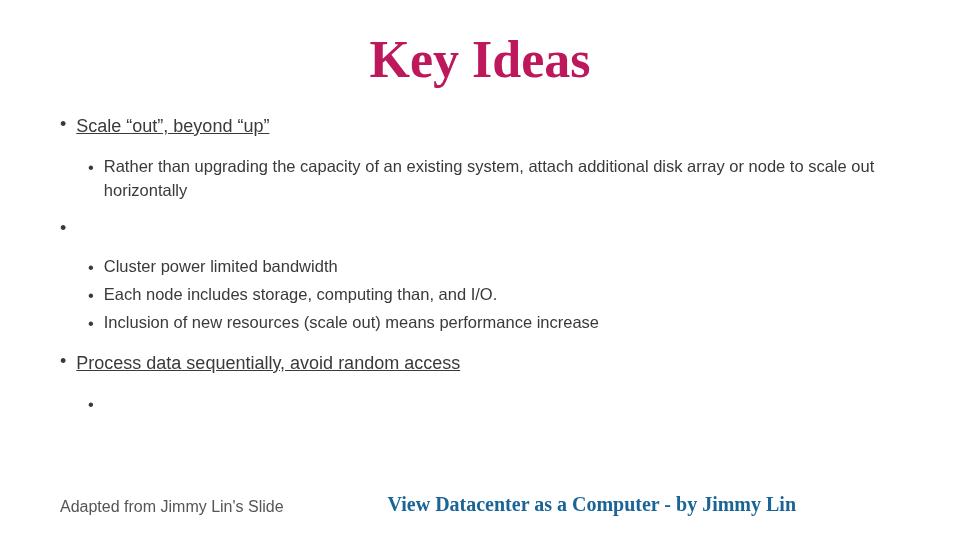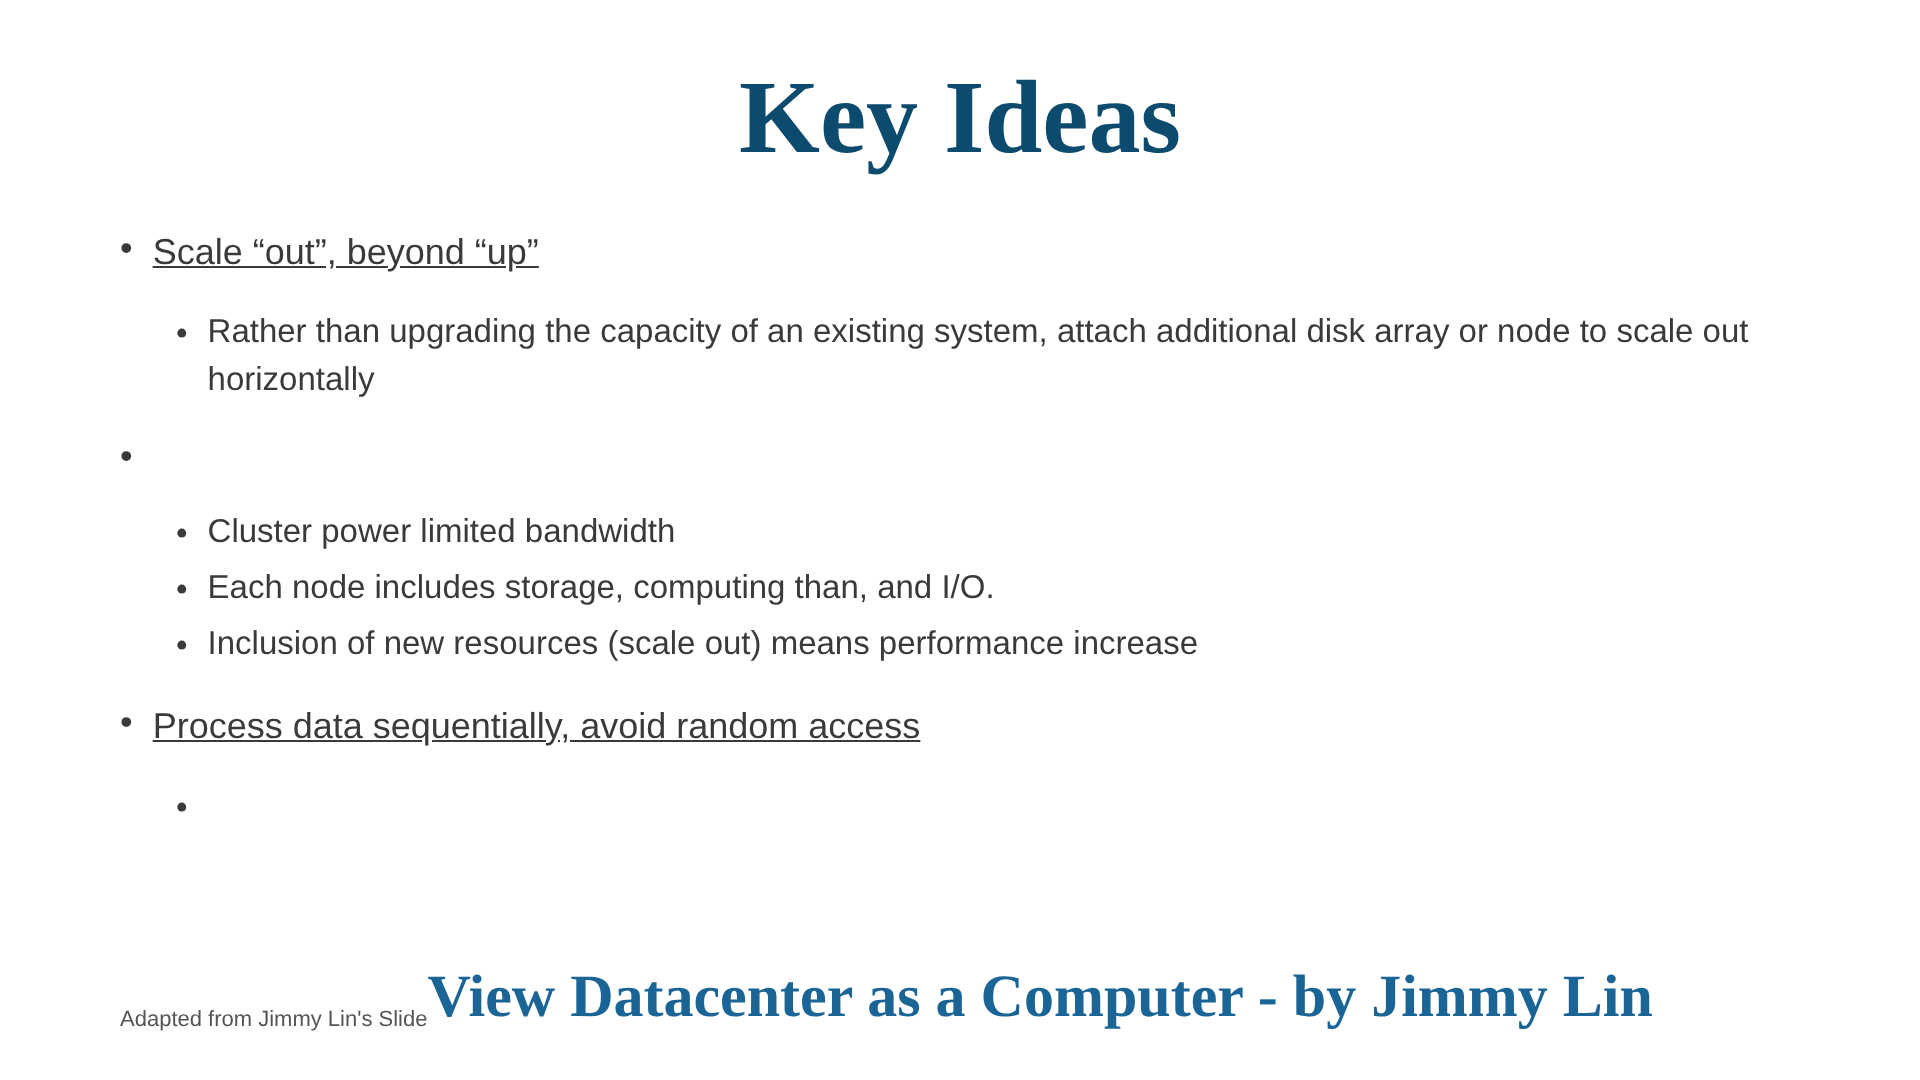--- a/index.html
+++ b/index.html
@@ -23,21 +23,21 @@
       background: #ffffff;
       padding: 30px 60px 20px 60px;
       display: flex;
       flex-direction: column;
     }
 
     .title {
       text-align: center;
       font-size: 52px;
       font-weight: bold;
-      color: #0c4a6e;
+      color: #be185d;
       margin-bottom: 24px;
       font-family: Georgia, 'Times New Roman', serif;
     }
 
     .content {
       flex: 1;
       display: flex;
       flex-direction: column;
       justify-content: flex-start;
       gap: 8px;
@@ -86,31 +86,31 @@
 
     .bottom-section {
       display: flex;
       align-items: flex-end;
       justify-content: space-between;
       margin-top: 10px;
       padding-bottom: 4px;
     }
 
     .adapted-label {
-      font-size: 11px;
+      font-size: 16px;
       color: #555;
       align-self: flex-end;
     }
 
     .view-datacenter {
-      font-size: 30px;
+      font-size: 20px;
       font-weight: bold;
       color: #1a6496;
       font-family: Georgia, 'Times New Roman', serif;
-      text-align: left;
+      text-align: center;
       flex: 1;
     }
   </style>
 </head>
 <body>
 
 <div class="slide">
 
   <div class="title">Key Ideas</div>
 

